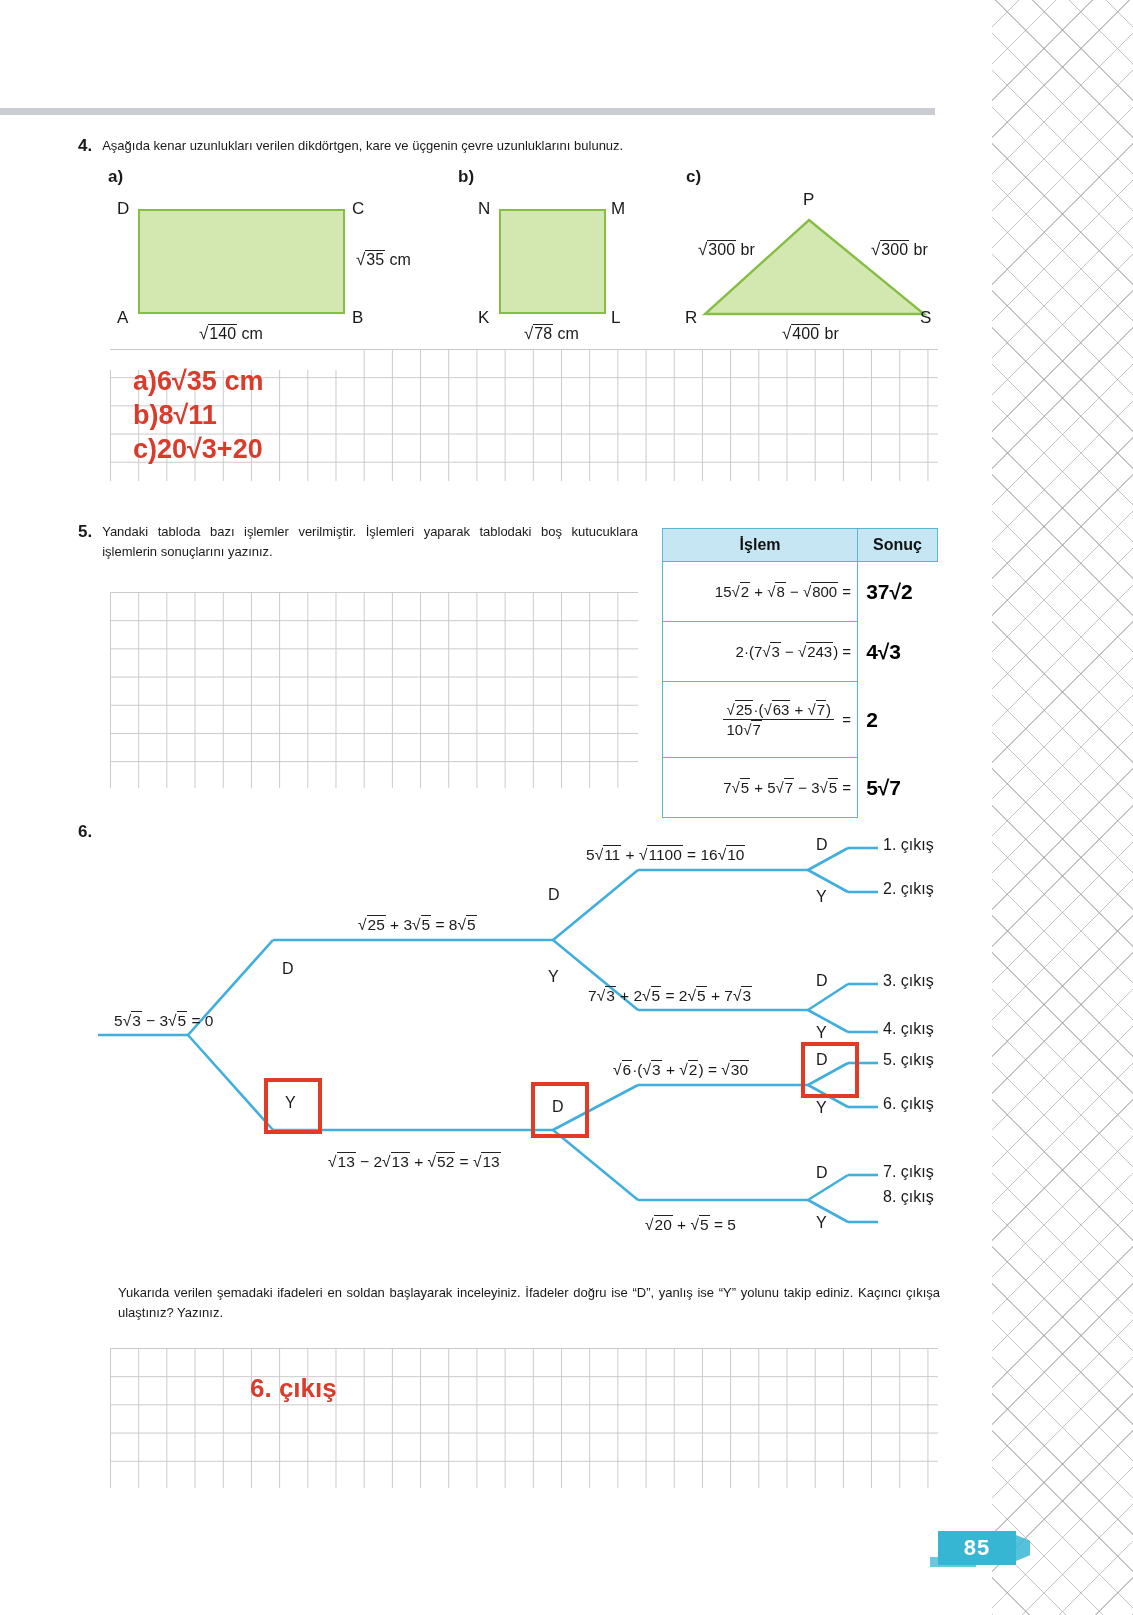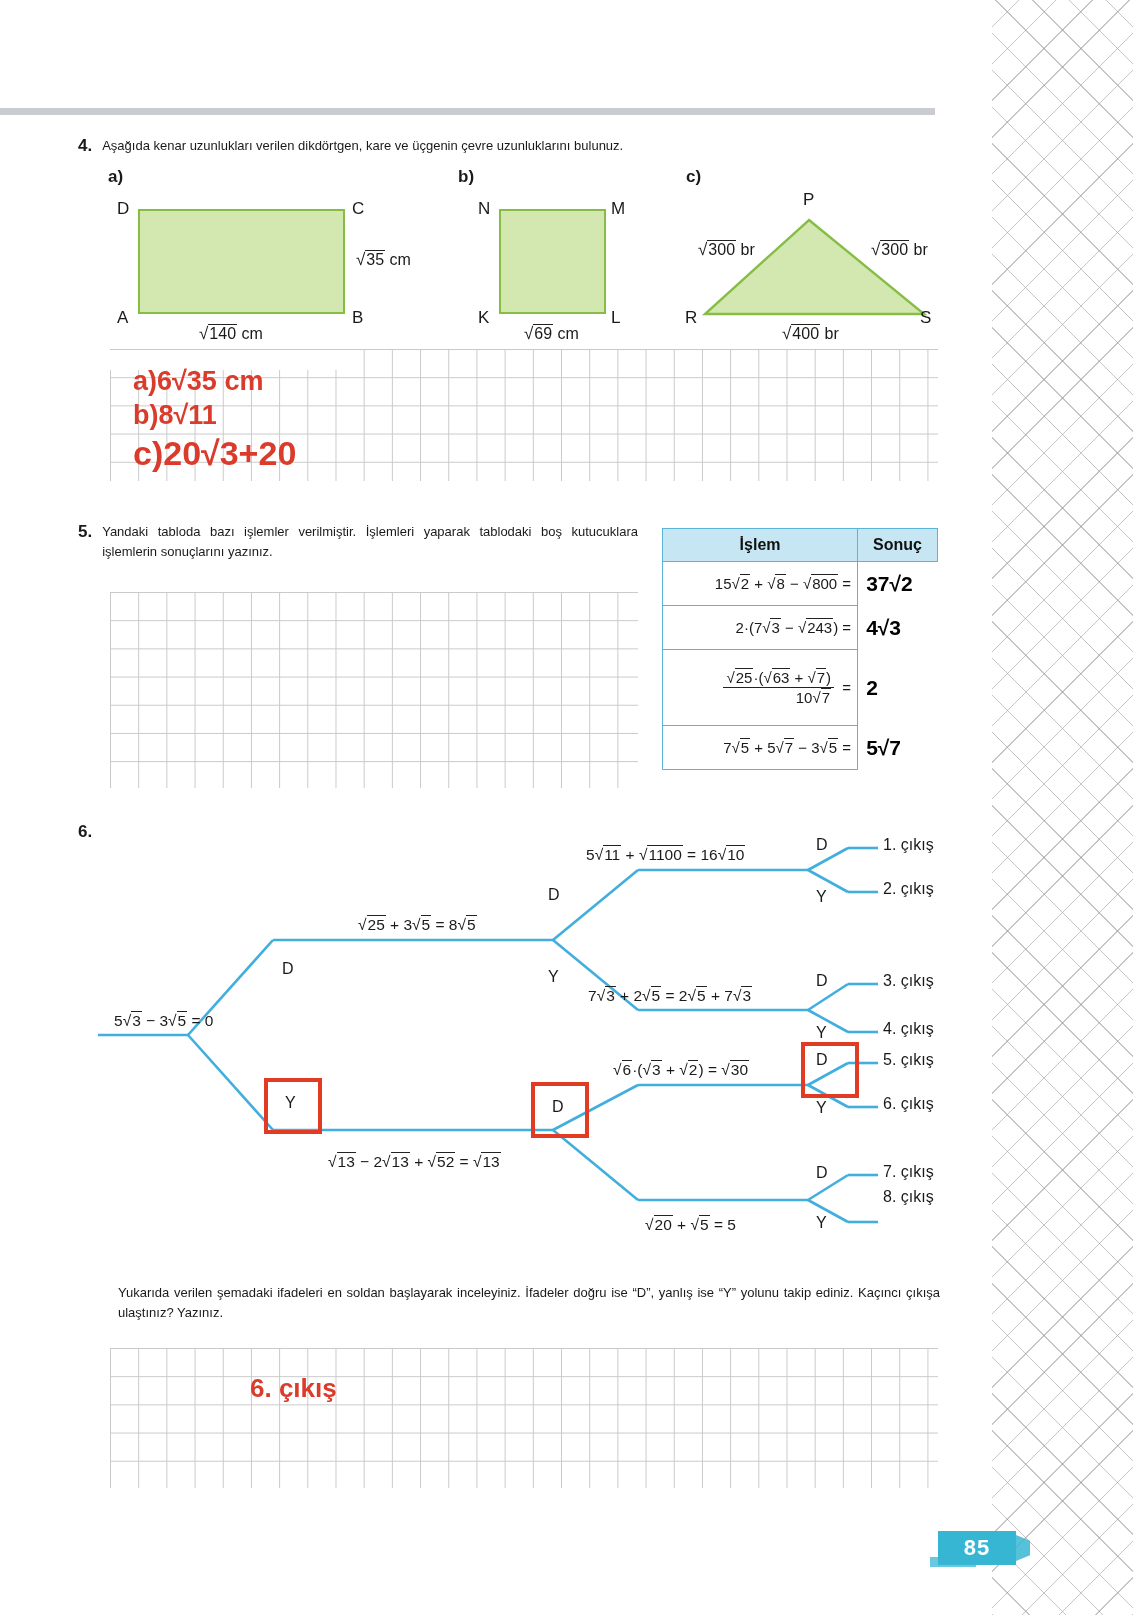--- a/index.html
+++ b/index.html
@@ -45,24 +45,24 @@
   .shape { position:absolute; background:#d3e7b0; border:2px solid #86bd45; }
   .vlabel { position:absolute; font-size:17px; }
 
   
   .hand { position:absolute; color:#da3b2a; font-weight:bold; }
 
   
   .tbl { position:absolute; left:662px; top:528px; width:276px; border-collapse:collapse; }
   .tbl th, .tbl td { border:1px solid #5ab4d8; }
   .tbl th { background:#c5e6f2; font-size:16px; font-weight:bold; padding:7px 4px; text-align:center; color:#111; }
-  .tbl td.op { font-size:15px; padding:7px 6px; text-align:right; height:44px; }
+  .tbl td.op { font-size:15px; padding:7px 6px; text-align:right; height:60px; }
   .tbl td.res { font-size:21px; font-weight:bold; color:#000000; padding:4px 8px; border-left:1px solid #5ab4d8;
                 border-top:none; border-bottom:none; border-right:none; vertical-align:middle; }
-  .frac { display:inline-block; text-align:right; vertical-align:middle; font-size:15px; }
+  .frac { display:inline-block; text-align:left; vertical-align:middle; font-size:15px; }
   .frac .num { border-bottom:1.3px solid #222; padding:0 3px 1px; display:block; }
   .frac .den { padding:1px 3px 0; display:block; }
 
   
   .flow { position:absolute; left:78px; top:820px; width:880px; height:450px; }
   .flow svg { position:absolute; left:0; top:0; }
   .feq { position:absolute; font-size:15.5px; white-space:nowrap; }
   .fdy { position:absolute; font-size:16px; }
   .fout { position:absolute; font-size:16px; white-space:nowrap; }
   .redbox { position:absolute; border:4px solid #e13b23; background:transparent; }
@@ -109,21 +109,21 @@
     <span class="rad">√</span><span class="ovr">140</span>
     <span>cm</span>
   </div>
 
   <div class="shape" style="left:499px;top:209px;width:107px;height:105px;"></div>
   <div class="vlabel" style="left:478px;top:199px;">N</div>
   <div class="vlabel" style="left:611px;top:199px;">M</div>
   <div class="vlabel" style="left:478px;top:308px;">K</div>
   <div class="vlabel" style="left:611px;top:308px;">L</div>
   <div class="vx" style="position:absolute;left:524px;top:324px;">
-    <span class="rad">√</span><span class="ovr">69</span>
+    <span class="rad">√</span><span class="ovr">78</span>
     <span>cm</span>
   </div>
 
   <svg width="240" height="125" style="position:absolute;left:700px;top:196px;">
     <polygon points="109,24 224,118 5,118" fill="#d3e7b0" stroke="#86bd45" stroke-width="2.4"></polygon>
   </svg>
   <div class="vlabel" style="left:803px;top:190px;">P</div>
   <div class="vlabel" style="left:685px;top:308px;">R</div>
   <div class="vlabel" style="left:920px;top:308px;">S</div>
   <div class="vx" style="position:absolute;left:698px;top:240px;">
@@ -137,21 +137,21 @@
   <div class="vx" style="position:absolute;left:782px;top:324px;">
     <span class="rad">√</span><span class="ovr">400</span>
     <span>br</span>
   </div>
 
   <div class="grid" style="left:110px;top:349px;width:828px;height:132px;"></div>
   <div class="gridmask" style="left:110px;top:350px;width:238px;height:20px;"></div>
 
   <div class="hand" style="left:133px;top:366px;font-size:27px;">a)6√35 cm</div>
   <div class="hand" style="left:133px;top:400px;font-size:27px;">b)8√11</div>
-  <div class="hand" style="left:133px;top:434px;font-size:34px;">c)20√3+20</div>
+  <div class="hand" style="left:133px;top:434px;font-size:27px;">c)20√3+20</div>
 
   <div style="position:absolute;left:78px;top:522px;width:560px;">
     <div style="display:flex;gap:10px;">
       <span class="qnum">5.</span>
       <span class="qtext" style="text-align:justify;">Yandaki tabloda bazı işlemler verilmiştir. İşlemleri yaparak tablodaki boş kutucuklara işlemlerin sonuçlarını yazınız.</span>
     </div>
   </div>
 
   <div class="grid" style="left:110px;top:592px;width:528px;height:196px;"></div>
 

